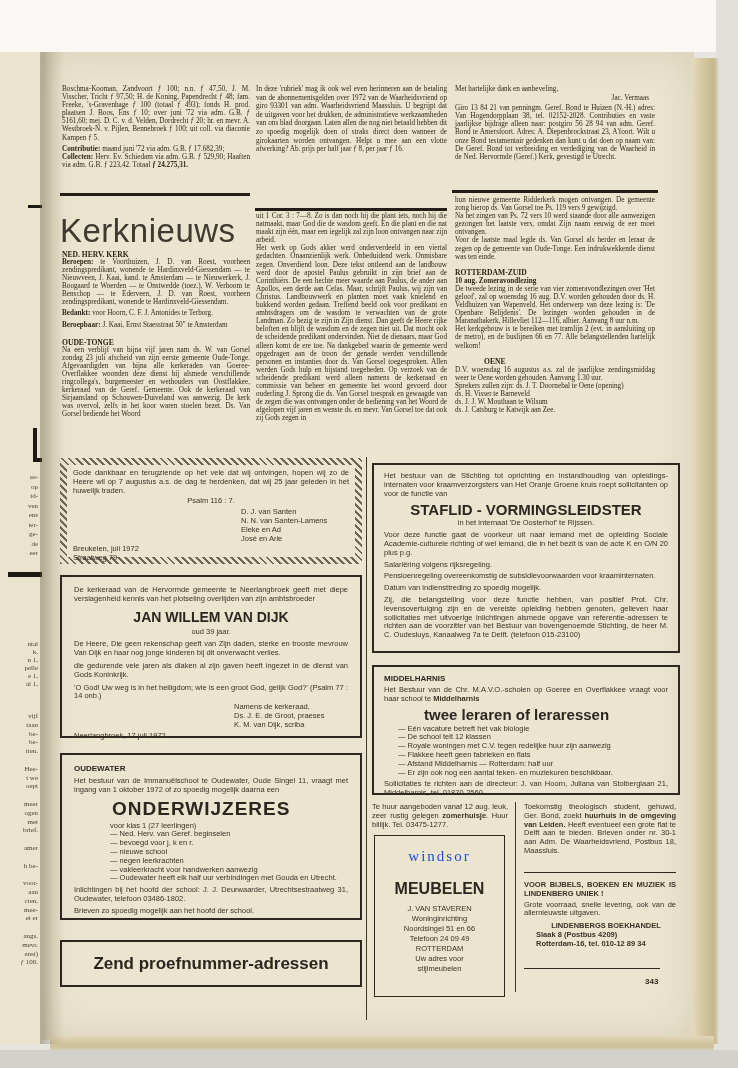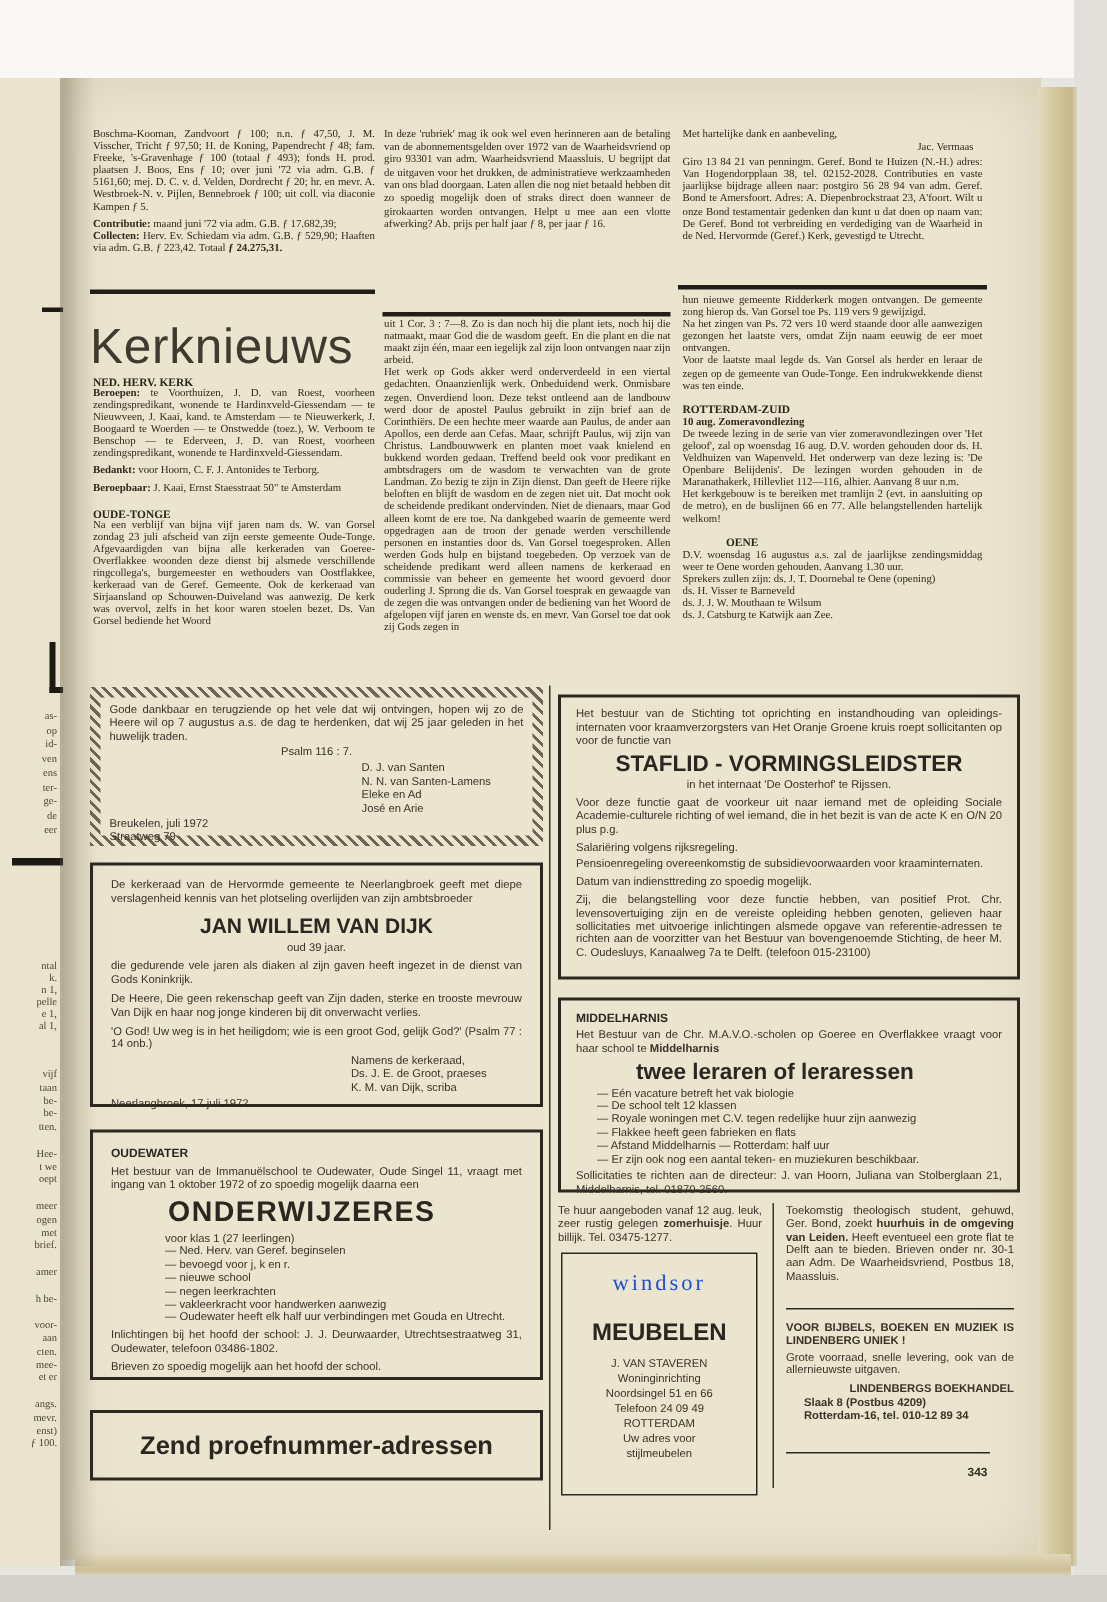--- a/index.html
+++ b/index.html
@@ -188,22 +188,22 @@
         <p class="ad" style="text-align:left;">Straatweg 79</p>
       </div>
     </div>
   </div>
 
   <div class="abs box" style="left:60px;top:575px;width:302px;height:163px;">
     <div style="padding:9px 12px 0 12px;">
       <p class="ad">De kerkeraad van de Hervormde gemeente te Neerlangbroek geeft met diepe verslagenheid kennis van het plotseling overlijden van zijn ambtsbroeder</p>
       <p class="bigad adc" style="font-size:14px;margin-top:5px;">JAN WILLEM VAN DIJK</p>
       <p class="ad adc" style="margin-top:3px;">oud 39 jaar.</p>
+      <p class="ad" style="margin-top:4px;">De Heere, Die geen rekenschap geeft van Zijn daden, sterke en trooste mevrouw Van Dijk en haar nog jonge kinderen bij dit onverwacht verlies.</p>
       <p class="ad" style="margin-top:4px;">die gedurende vele jaren als diaken al zijn gaven heeft ingezet in de dienst van Gods Koninkrijk.</p>
-      <p class="ad" style="margin-top:4px;">De Heere, Die geen rekenschap geeft van Zijn daden, sterke en trooste mevrouw Van Dijk en haar nog jonge kinderen bij dit onverwacht verlies.</p>
       <p class="ad" style="margin-top:4px;">'O God! Uw weg is in het heiligdom; wie is een groot God, gelijk God?' (Psalm 77 : 14 onb.)</p>
       <div style="margin:2px 0 0 160px;">
           <p class="ad" style="text-align:left;">Namens de kerkeraad,</p>
           <p class="ad" style="text-align:left;">Ds. J. E. de Groot, praeses</p>
           <p class="ad" style="text-align:left;">K. M. van Dijk, scriba</p>
         </div>
       <p class="ad" style="text-align:left;margin-top:2px;">Neerlangbroek, 17 juli 1972</p>
     </div>
   </div>
 
@@ -278,20 +278,20 @@
         <p class="ad" style="text-align:center;line-height:10px;">Telefoon 24 09 49</p>
         <p class="ad" style="text-align:center;line-height:10px;">ROTTERDAM</p>
         <p class="ad" style="text-align:center;line-height:10px;">Uw adres voor</p>
         <p class="ad" style="text-align:center;line-height:10px;">stijlmeubelen</p>
       </div>
   </div>
 
   <div class="abs" style="left:524px;top:872px;width:152px;border-top:1px solid #2c2820;">
     <p class="ad" style="font-weight:bold;margin-top:8px;">VOOR BIJBELS, BOEKEN EN MUZIEK IS LINDENBERG UNIEK !</p>
     <p class="ad" style="margin-top:2px;">Grote voorraad, snelle levering, ook van de allernieuwste uitgaven.</p>
-    <p class="ad" style="font-weight:bold;margin:4px 0 0 12px;text-align:right;">LINDENBERGS BOEKHANDEL</p>
+    <p class="ad" style="font-weight:bold;margin:4px 0 0 12px;text-align:center;">LINDENBERGS BOEKHANDEL</p>
     <p class="ad" style="font-weight:bold;margin-left:12px;text-align:left;">Slaak 8 (Postbus 4209)</p>
     <p class="ad" style="font-weight:bold;margin-left:12px;text-align:left;">Rotterdam-16,  tel.  010-12 89 34</p>
   </div>
   <div class="abs" style="left:524px;top:968px;width:136px;height:1px;background:#2c2820;"></div>
   <div class="abs pgnum" style="left:645px;top:977px;">343</div>
 
 </div>
 
 </body></html>

